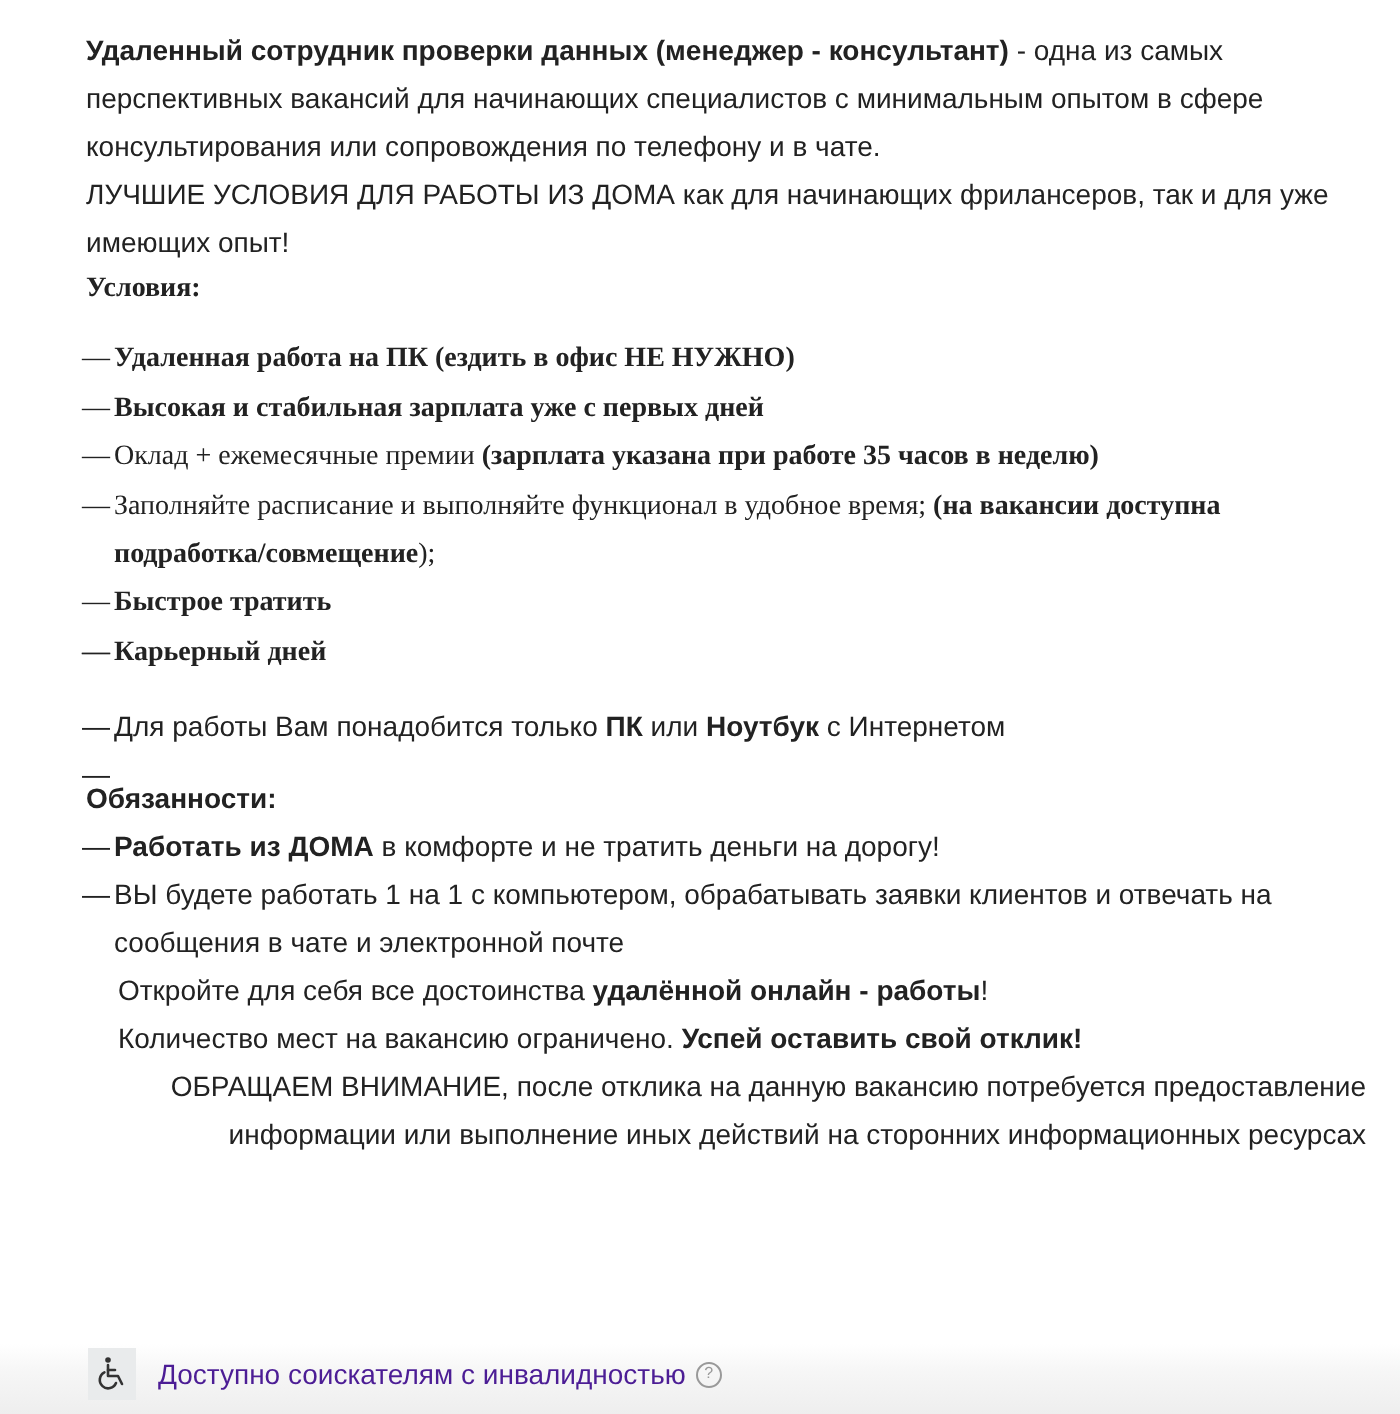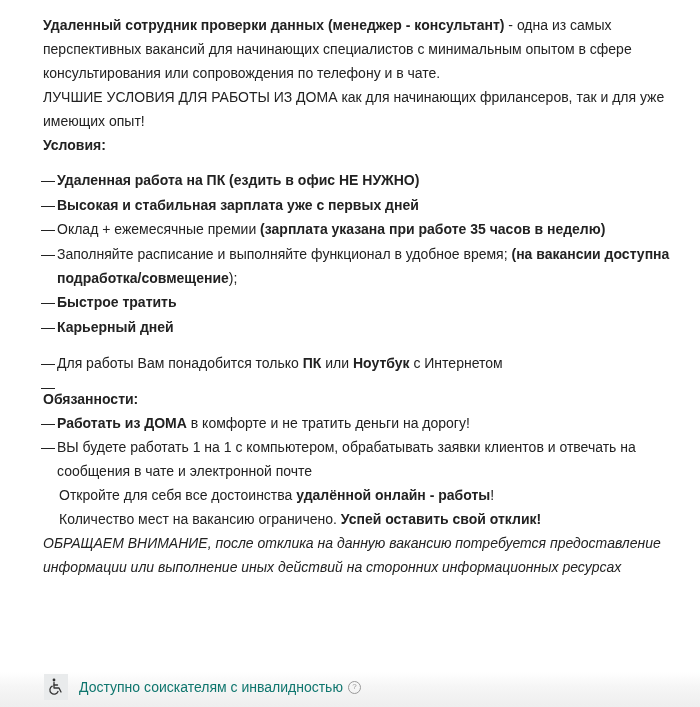--- a/index.html
+++ b/index.html
@@ -42,30 +42,30 @@
     padding-left: 16px;
     margin-left: -2px;
   }
   ul.dash li .dash-mark {
     position: absolute;
     left: 0;
     top: 0;
   }
   .list-conditions li { margin-bottom: 0.5px; }
   .list-conditions { margin-bottom: 0; }
-  .conditions-block { margin-top: 0; }
+  .conditions-block { margin-top: 0; font-family: Liberation Serif, serif; }
   .conditions-block .section-title { margin-bottom: 11px; }
   .block { margin-top: 12px; }
   .closing {
     margin-top: 14px;
     padding-left: 16px;
   }
   .notice {
     margin-top: 12px;
-    font-style: italic;
+    text-align: right;
   }
   .footer {
     position: absolute;
     left: 0;
     top: 672px;
     width: 700px;
     height: 35px;
     background: linear-gradient(to bottom, #ffffff 0%, #f6f6f6 40%, #eeeeee 100%);
   }
   .access {
@@ -80,21 +80,21 @@
     width: 24px;
     height: 26px;
     background: #e9ebec;
     display: flex;
     align-items: center;
     justify-content: center;
     margin-right: 11px;
   }
   .access-label {
     font-size: 14px;
-    color: #0f766e;
+    color: #4c1d95;
   }
   .help-icon {
     display: inline-flex;
     align-items: center;
     justify-content: center;
     width: 11px;
     height: 11px;
     border: 1px solid #999999;
     border-radius: 50%;
     font-size: 8px;

